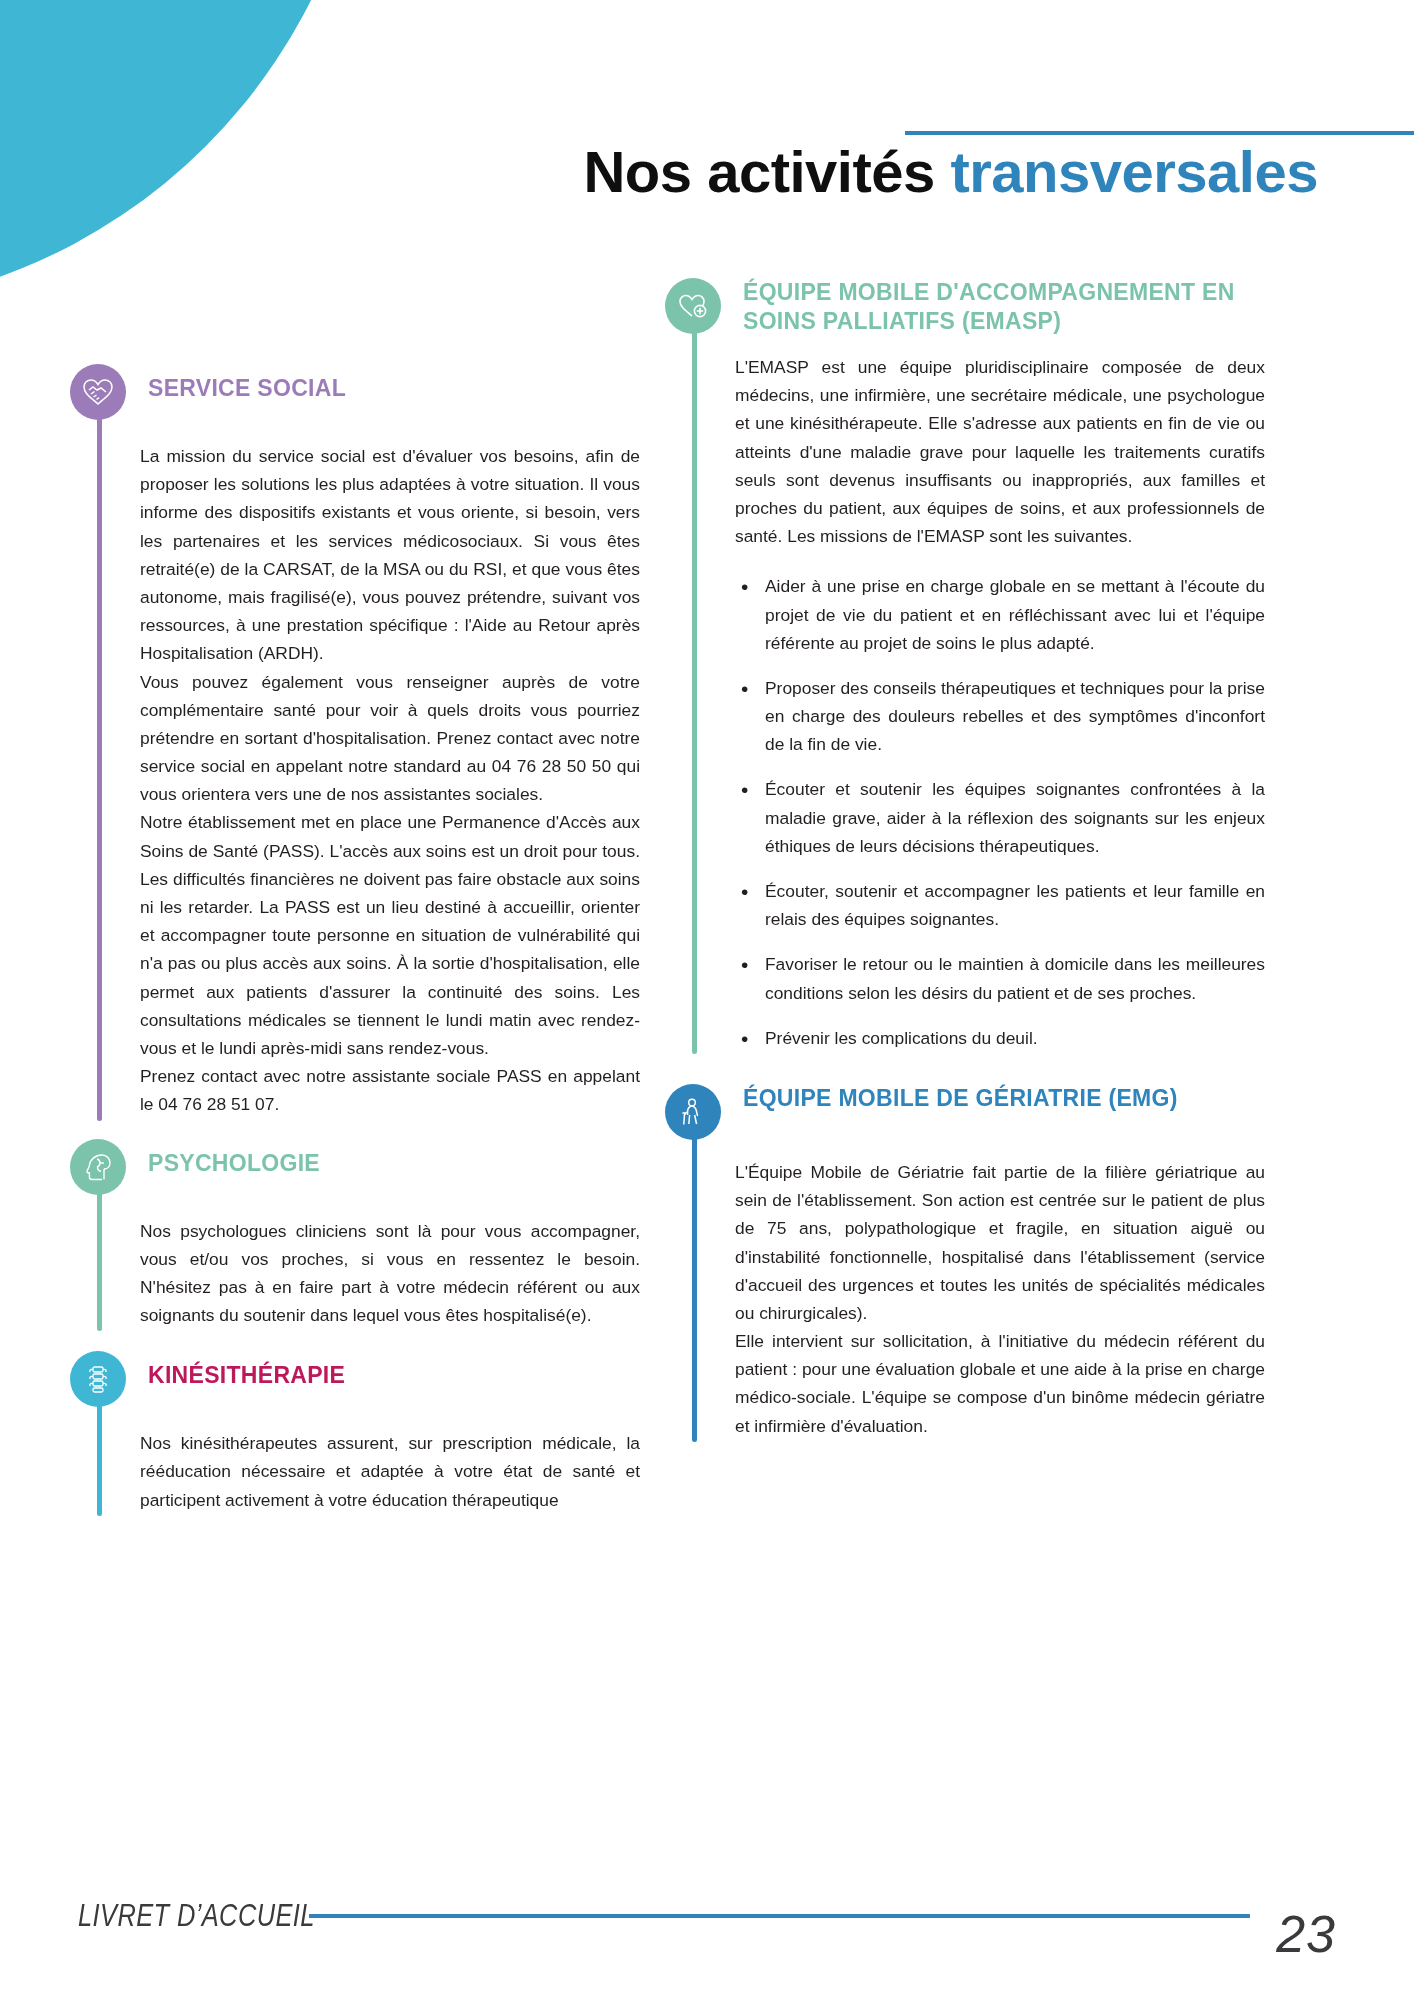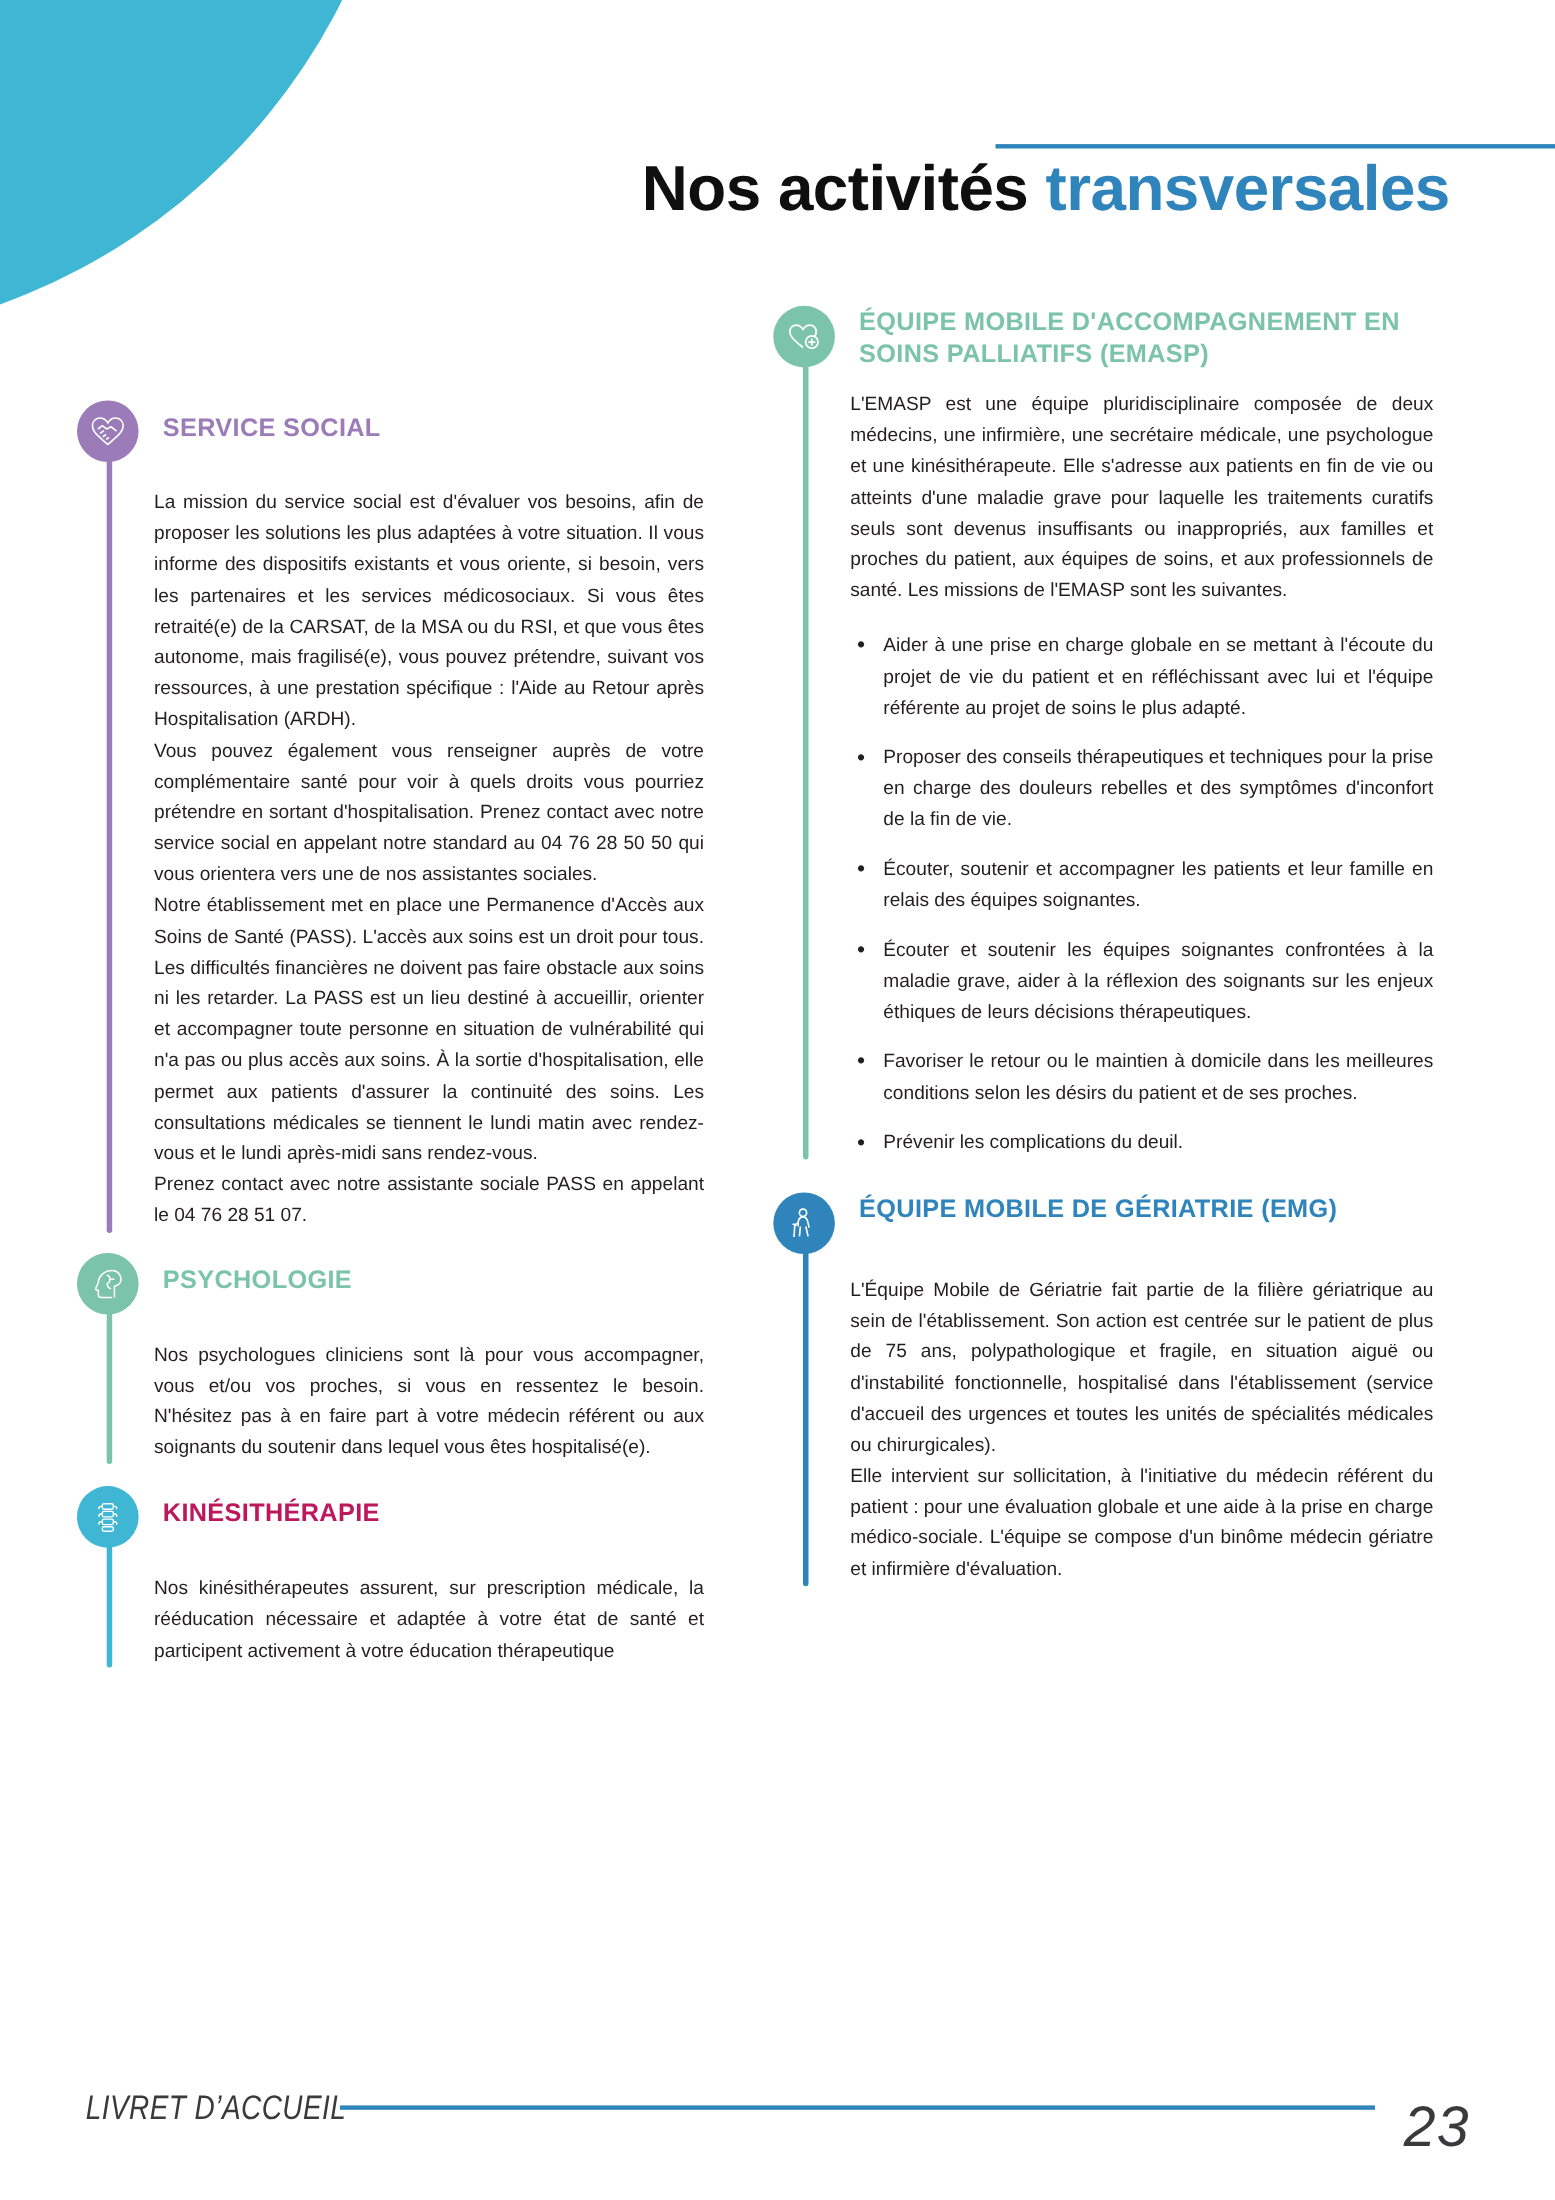--- a/index.html
+++ b/index.html
@@ -52,21 +52,21 @@
 
   
   .col-left {
     position: absolute;
     left: 70px;
     top: 364px;
     width: 570px;
   }
   .col-right {
     position: absolute;
-    left: 703px;
+    left: 665px;
     top: 278px;
     width: 600px;
   }
 
   
   .section {
     position: relative;
     padding-left: 70px;
     padding-bottom: 2px;
   }
@@ -272,22 +272,22 @@
           </svg>
         </div>
         <div class="sec-title multi" style="color:#7cc3ab;">ÉQUIPE MOBILE D'ACCOMPAGNEMENT EN SOINS PALLIATIFS (EMASP)</div>
       </div>
       <div class="body-text gap-top-18">
         <p>L'EMASP est une équipe pluridisciplinaire composée de deux médecins, une infirmière, une secrétaire médicale, une psychologue et une kinésithérapeute. Elle s'adresse aux patients en fin de vie ou atteints d'une maladie grave pour laquelle les traitements curatifs seuls sont devenus insuffisants ou inappropriés, aux familles et proches du patient, aux équipes de soins, et aux professionnels de santé. Les missions de l'EMASP sont les suivantes.</p>
       </div>
       <ul class="bullets">
         <li>Aider à une prise en charge globale en se mettant à l'écoute du projet de vie du patient et en réfléchissant avec lui et l'équipe référente au projet de soins le plus adapté.</li>
         <li>Proposer des conseils thérapeutiques et techniques pour la prise en charge des douleurs rebelles et des symptômes d'inconfort de la fin de vie.</li>
+        <li>Écouter et soutenir les équipes soignantes confrontées à la maladie grave, aider à la réflexion des soignants sur les enjeux éthiques de leurs décisions thérapeutiques.</li>
         <li>Écouter, soutenir et accompagner les patients et leur famille en relais des équipes soignantes.</li>
-        <li>Écouter et soutenir les équipes soignantes confrontées à la maladie grave, aider à la réflexion des soignants sur les enjeux éthiques de leurs décisions thérapeutiques.</li>
         <li>Favoriser le retour ou le maintien à domicile dans les meilleures conditions selon les désirs du patient et de ses proches.</li>
         <li>Prévenir les complications du deuil.</li>
       </ul>
     </div>
 
     <div class="section" style="margin-top:30px;">
       <div class="spine" style="background:#2f84bb;"></div>
       <div class="sec-head">
         <div class="badge" style="background:#2f84bb;">
           <svg width="32" height="32" viewBox="0 0 32 32" fill="none" stroke="#ffffff" stroke-width="1.5">

